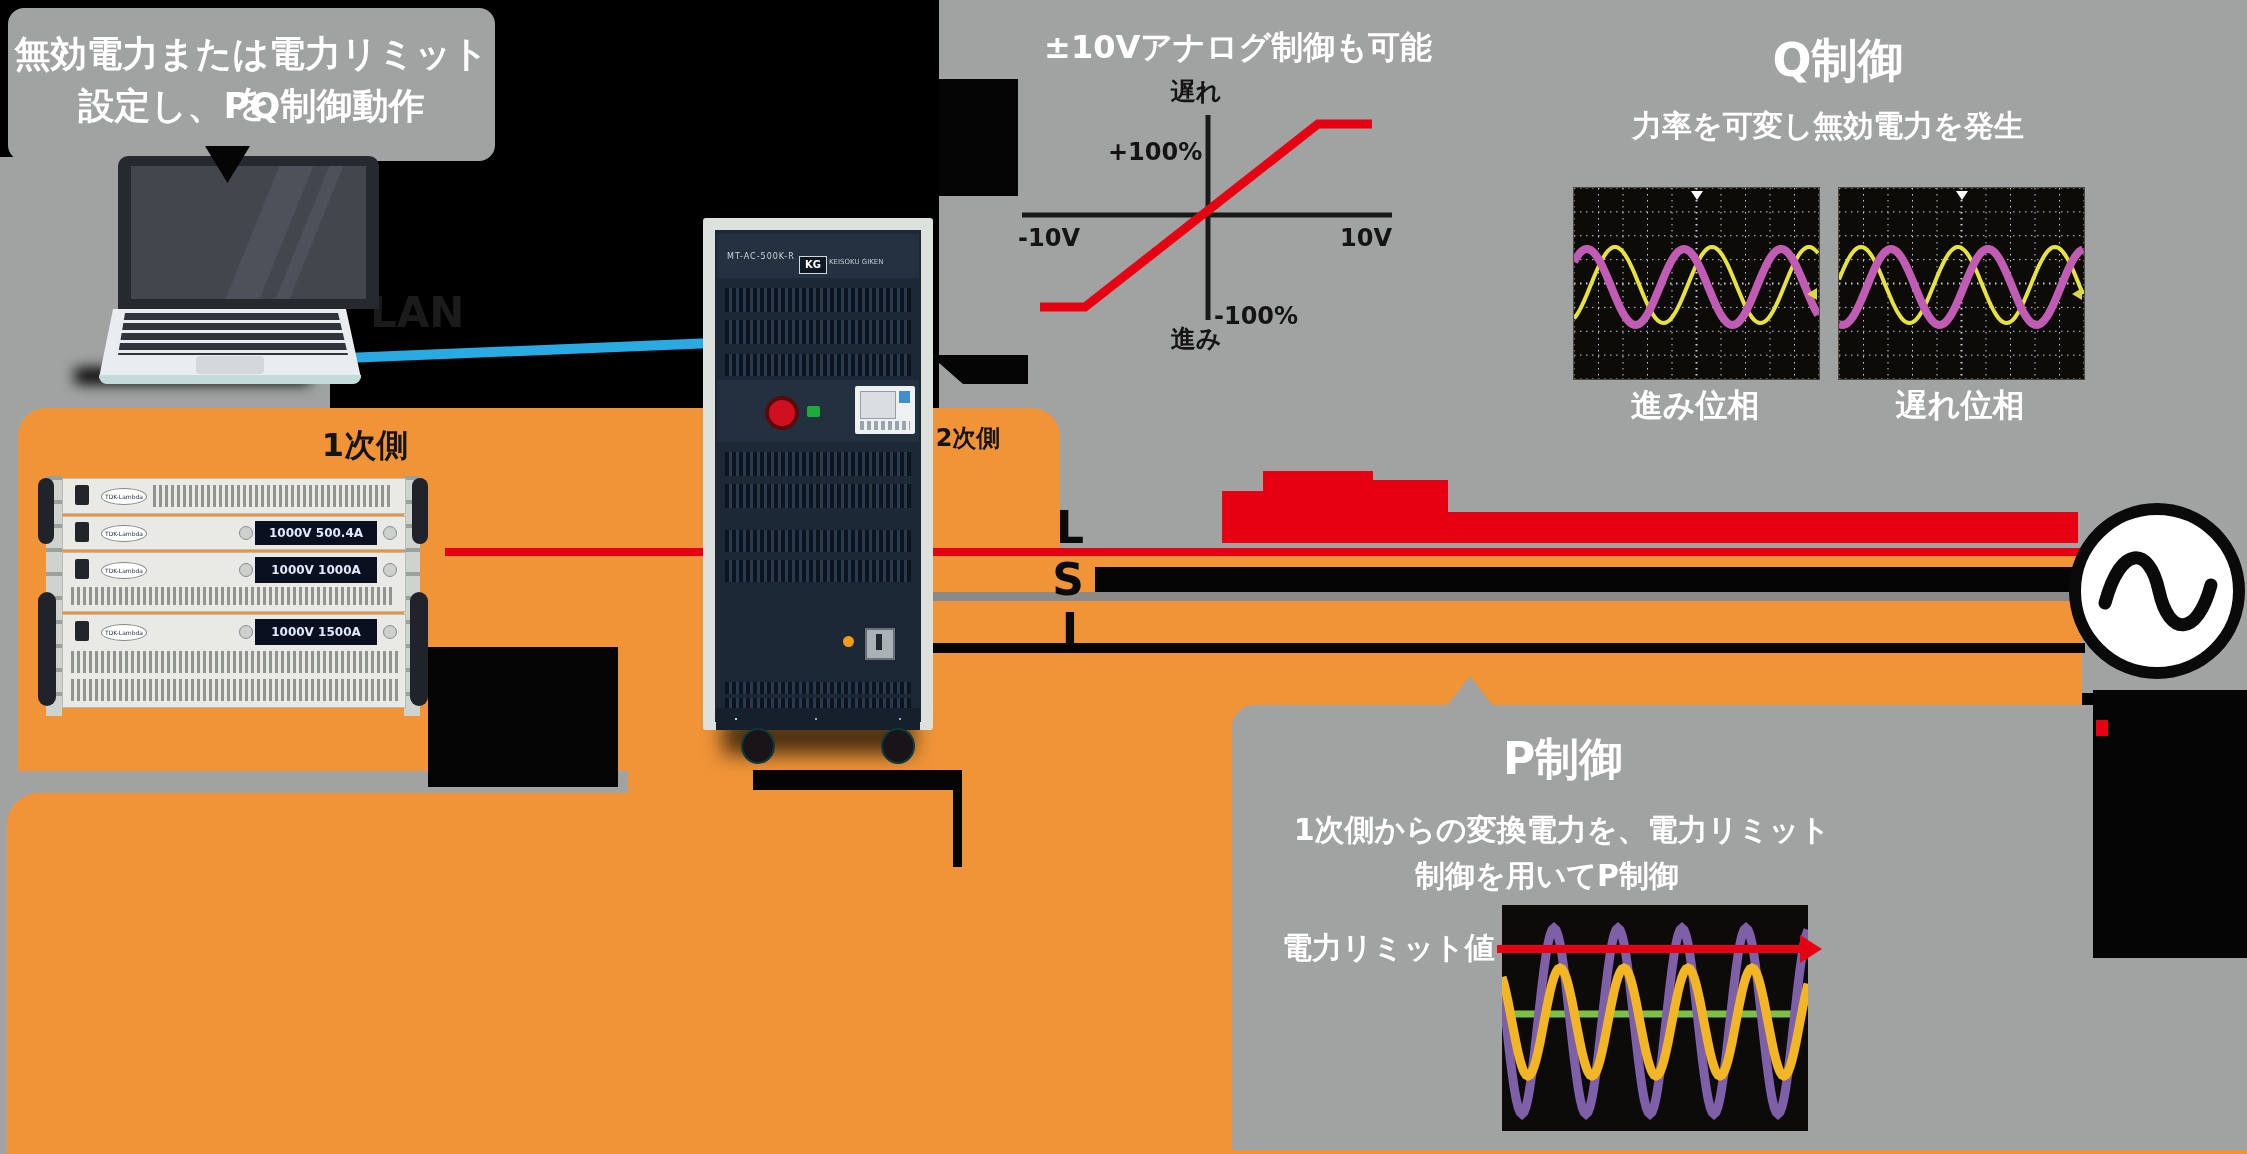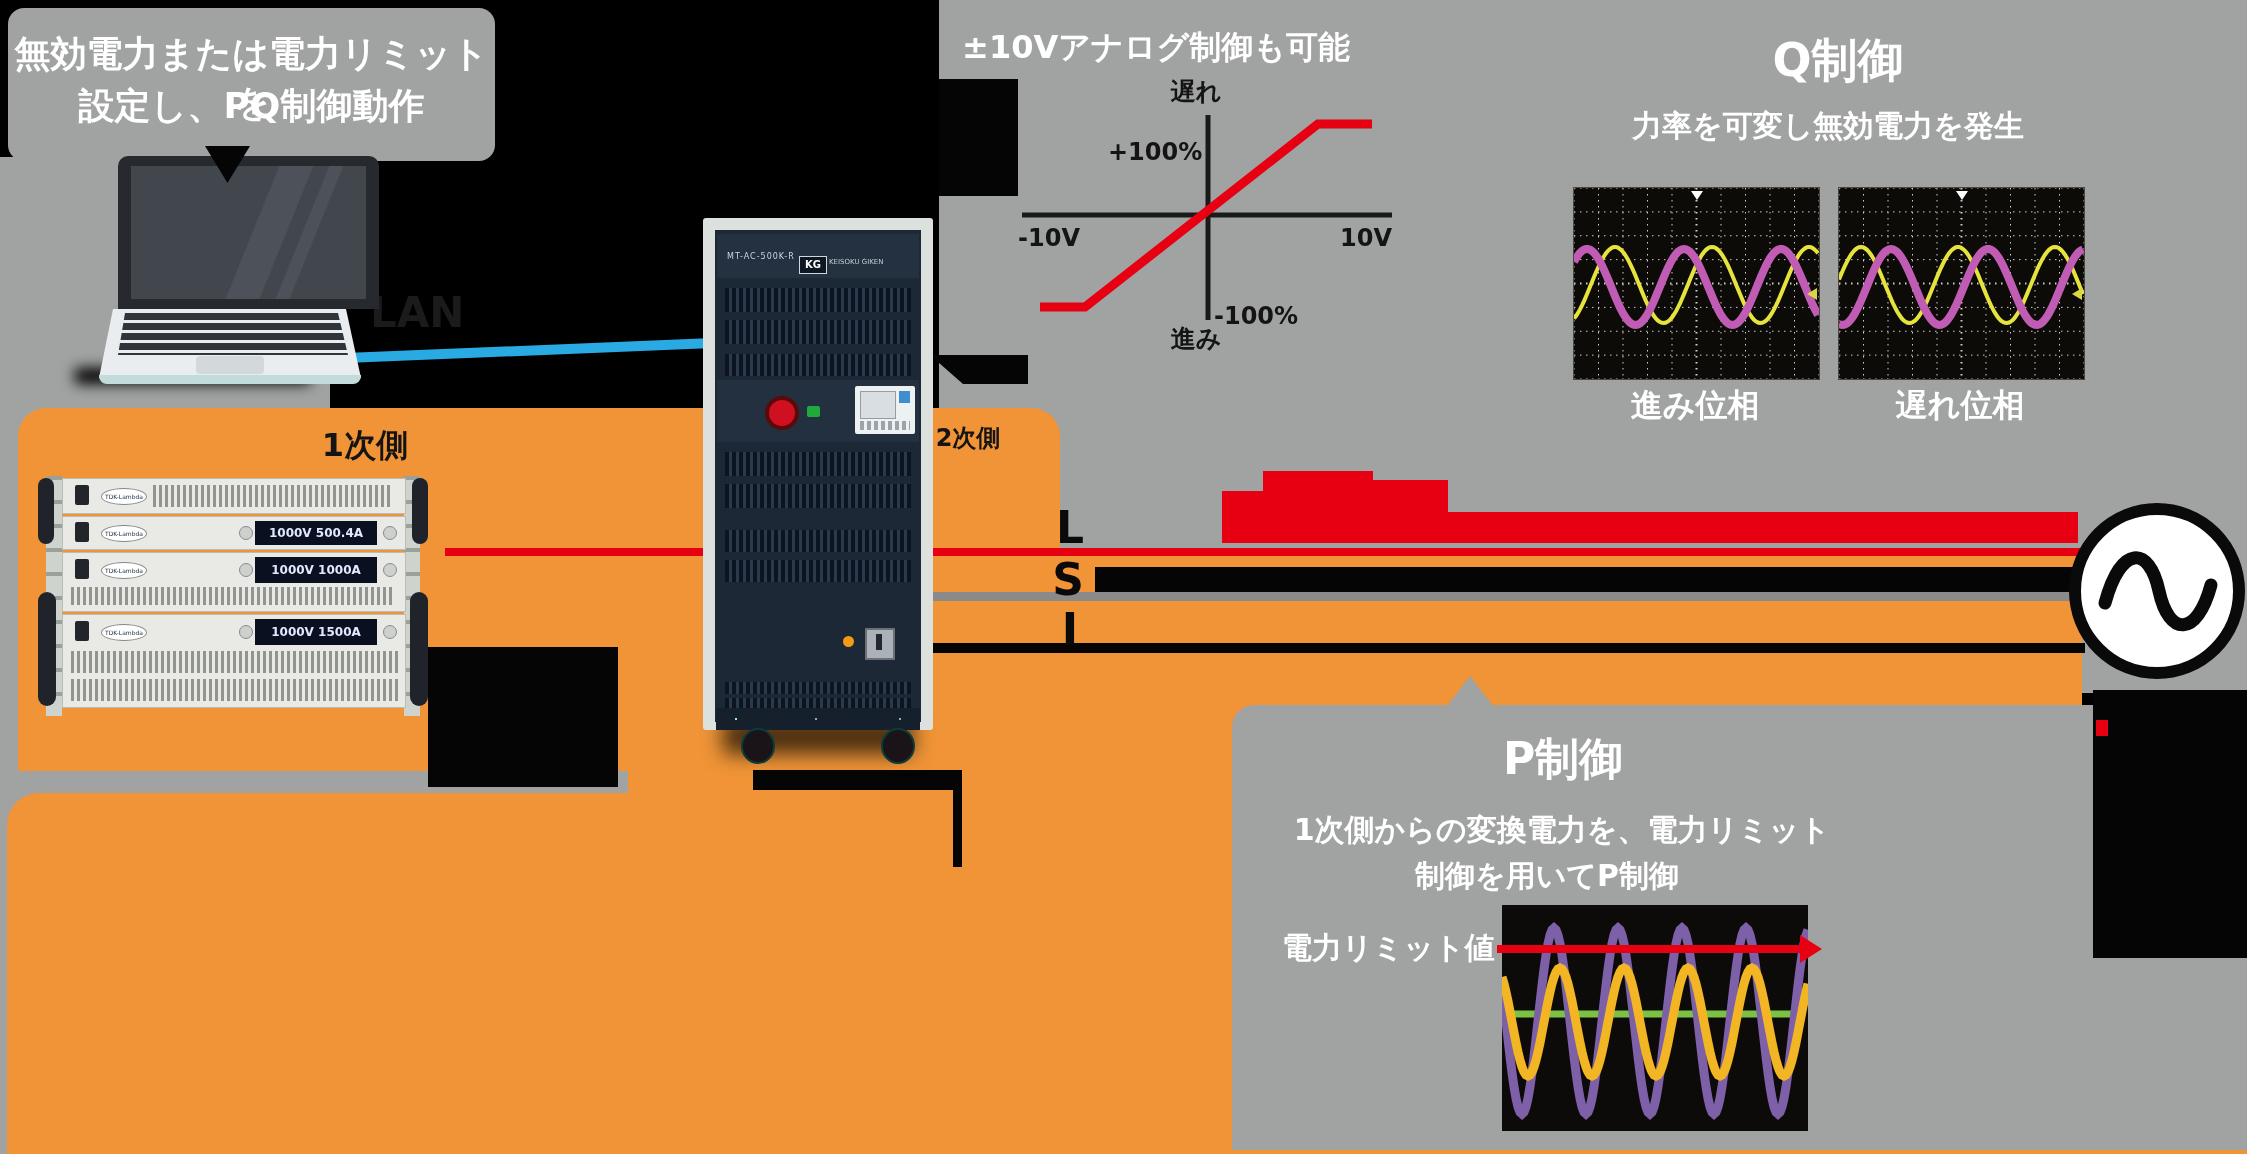--- a/index.html
+++ b/index.html
@@ -196,21 +196,21 @@
       <div class="abs rvents" style="left:10px;top:452px;width:186px;height:12px;"></div>
       <div class="abs rvents" style="left:10px;top:468px;width:186px;height:12px;"></div>
     </div>
 
     <div class="abs" style="left:13px;top:490px;width:204px;height:22px;background:#16202c;
                 background-image:radial-gradient(circle 2px at 20px 11px,#8fa 40%,transparent 41%),radial-gradient(circle 2px at 100px 11px,#9ab 40%,transparent 41%),radial-gradient(circle 2px at 184px 11px,#9ab 40%,transparent 41%);"></div>
     <div class="abs" style="left:38px;top:510px;width:30px;height:32px;background:#1a1418;border-radius:50%;border:2px solid #0c3b3b;"></div>
     <div class="abs" style="left:178px;top:510px;width:30px;height:32px;background:#1a1418;border-radius:50%;border:2px solid #0c3b3b;"></div>
   </div>
 
-  <div class="abs wt" style="left:956px;top:26px;width:400px;font-size:32px;">±10Vアナログ制御も可能</div>
+  <div class="abs wt" style="left:1038px;top:26px;width:400px;font-size:32px;">±10Vアナログ制御も可能</div>
   <svg class="abs" style="left:1000px;top:70px;" width="410" height="290" viewBox="0 0 410 290">
     <line x1="208" y1="45" x2="208" y2="250" stroke="#1a1a1a" stroke-width="5"></line>
     <line x1="22" y1="145" x2="392" y2="145" stroke="#1a1a1a" stroke-width="5"></line>
     <polyline points="40,237 85,237 318,54 372,54" fill="none" stroke="#e60012" stroke-width="9"></polyline>
   </svg>
   <div class="abs bt" style="left:1166px;top:75px;width:60px;font-size:25px;">遅れ</div>
   <div class="abs bt" style="left:1108px;top:138px;width:90px;font-size:24px;text-align:right;">+100%</div>
   <div class="abs bt" style="left:1014px;top:224px;width:70px;font-size:24px;">-10V</div>
   <div class="abs bt" style="left:1336px;top:224px;width:60px;font-size:24px;">10V</div>
   <div class="abs bt" style="left:1214px;top:286px;width:90px;font-size:24px;text-align:left;margin-top:16px;">-100%</div>

